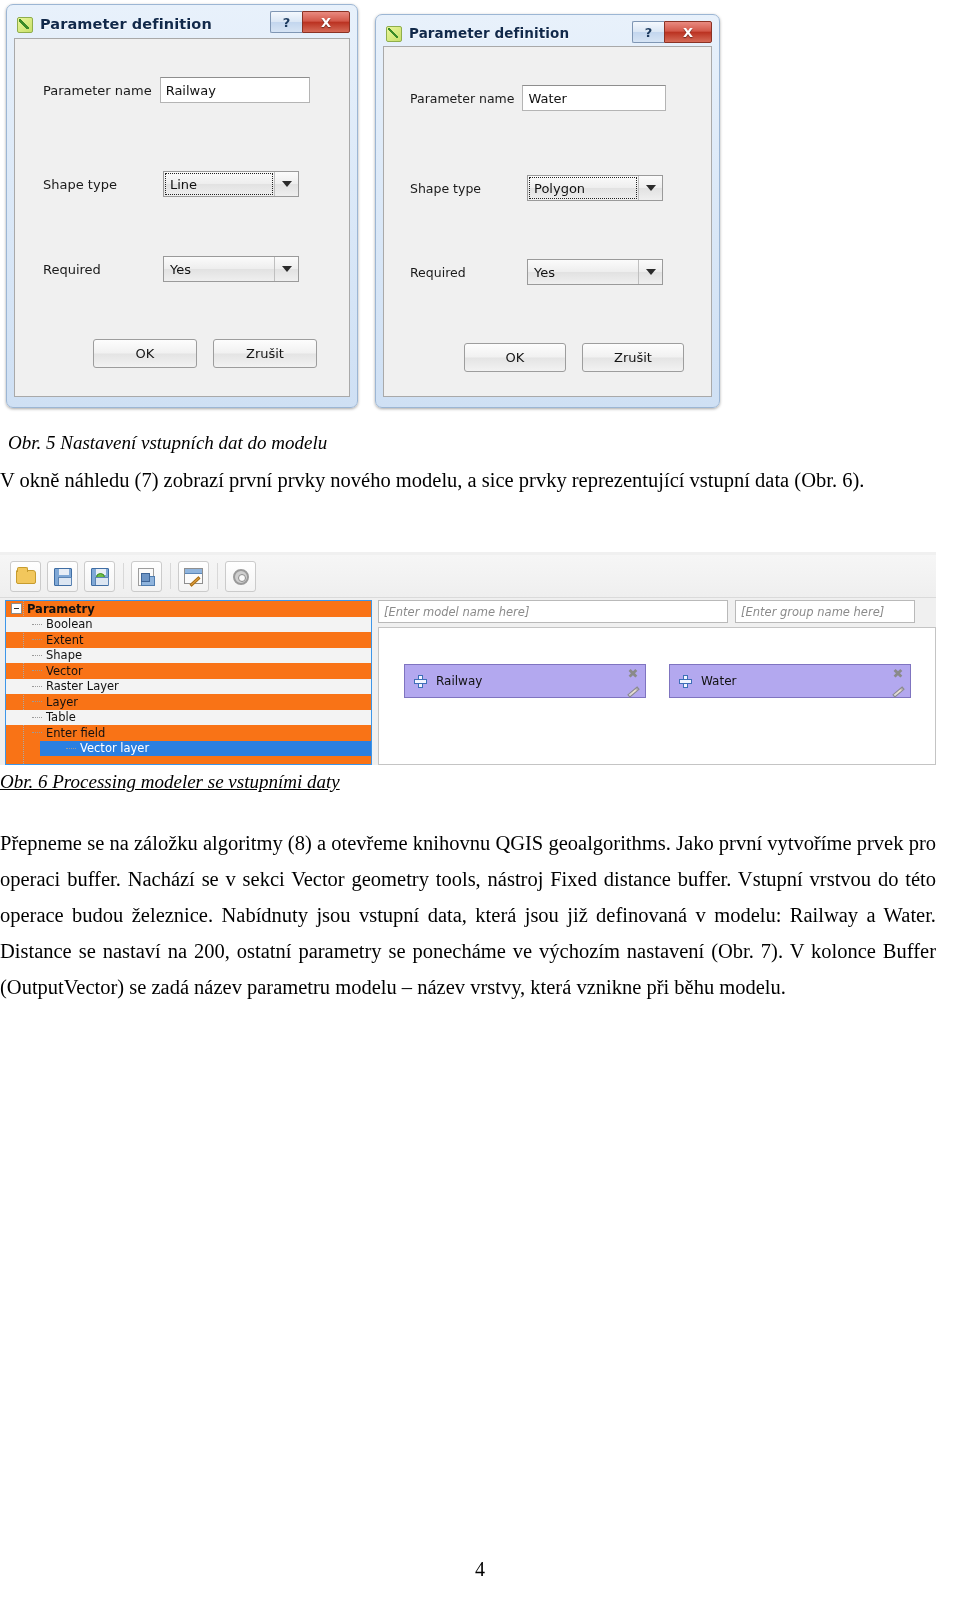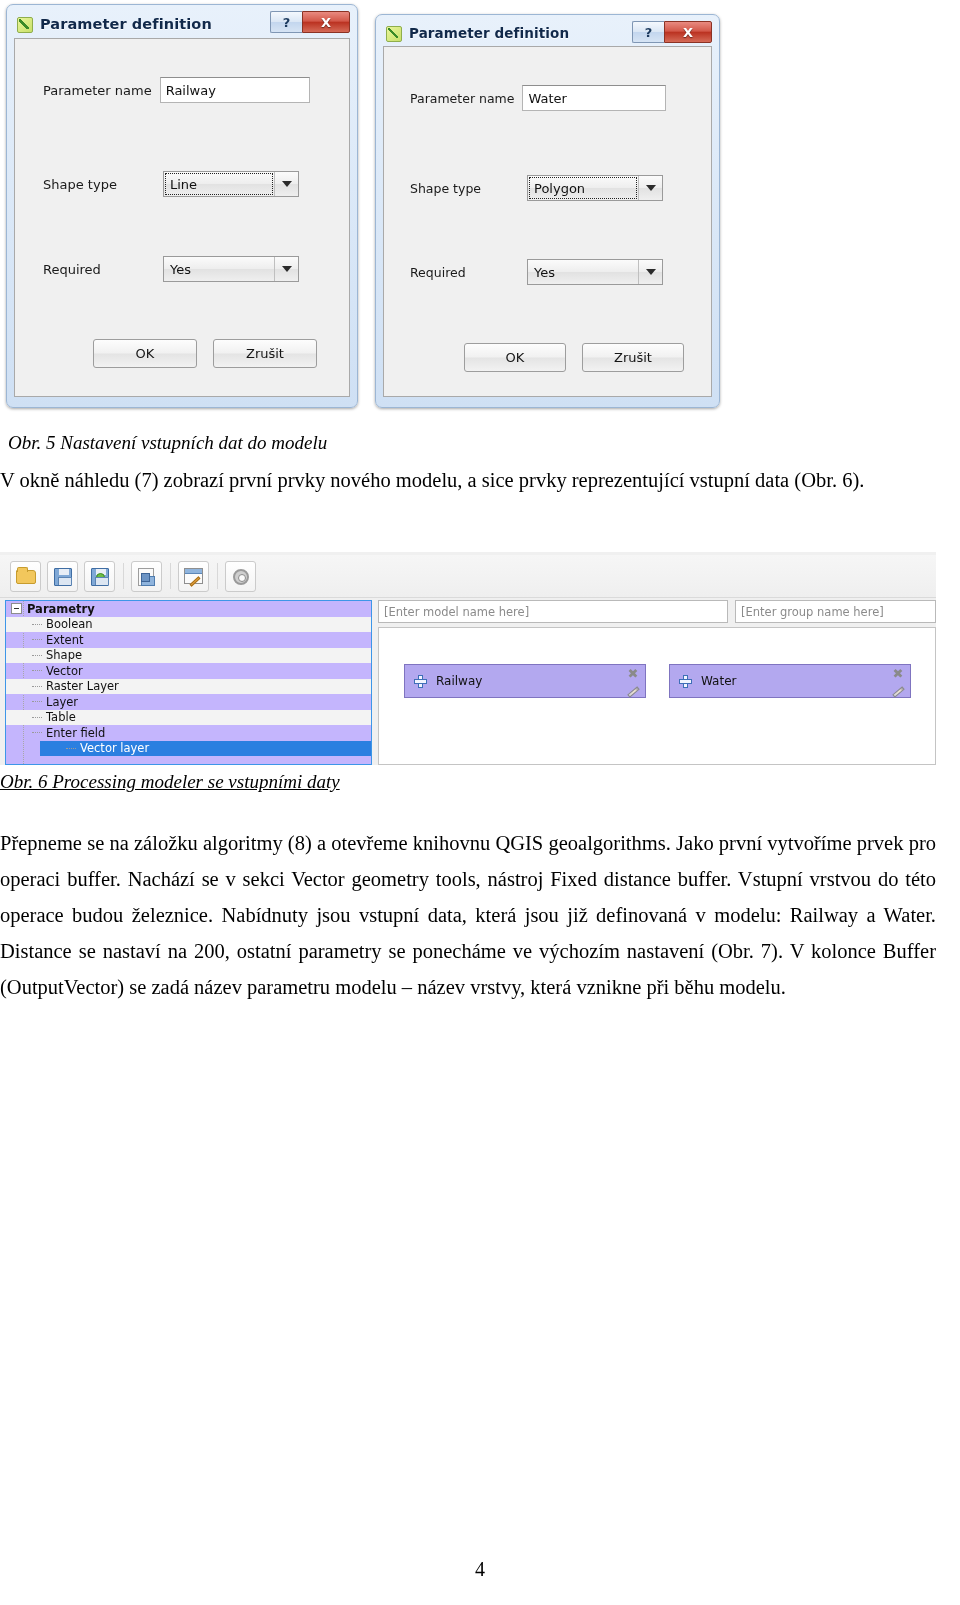--- a/index.html
+++ b/index.html
@@ -246,21 +246,21 @@
   .ic-gears { position:absolute; left:7px; top:7px; width:16px; height:16px;
     background:#cfcfcf; border:2px solid #9a9a9a; border-radius:50%; }
   .ic-gears::after { content:""; position:absolute; left:3px; top:3px; width:6px; height:6px;
     background:#fafafa; border-radius:50%; border:1px solid #8c8c8c; }
 
   
   .mdl-tree {
     position: absolute;
     left: 5px; top: 48px;
     width: 367px; height: 165px;
-    background: #c4b5fd;
+    background: #f97316;
     border: 1px solid #3d96e8;
     overflow: hidden;
   }
   .tr-row {
     height: 15.5px;
     display: flex;
     align-items: center;
     font-size: 11.5px;
     color: #111;
     padding-left: 4px;
@@ -291,32 +291,33 @@
     width: 0;
     border-left: 1px dotted #a8a8a8;
   }
 
   
   .mdl-namebar {
     position: absolute;
     left: 378px; top: 48px;
     width: 558px; height: 23px;
     display: flex;
+    font-style: italic;
   }
   .mdl-input {
     height: 23px;
     background: #ffffff;
     border: 1px solid #b9b9b9;
     display: flex; align-items: center;
     padding: 0 5px;
     font-size: 11.5px;
     color: #8b8b8b;
   }
   .mdl-input.model { width: 350px; margin-right: 7px; }
-  .mdl-input.group { width: 201px; }
+  .mdl-input.group { width: 180px; }
 
   .mdl-canvas {
     position: absolute;
     left: 378px; top: 75px;
     width: 558px; height: 138px;
     background: #ffffff;
     border: 1px solid #c4c4c4;
   }
   .node {
     position: absolute;

